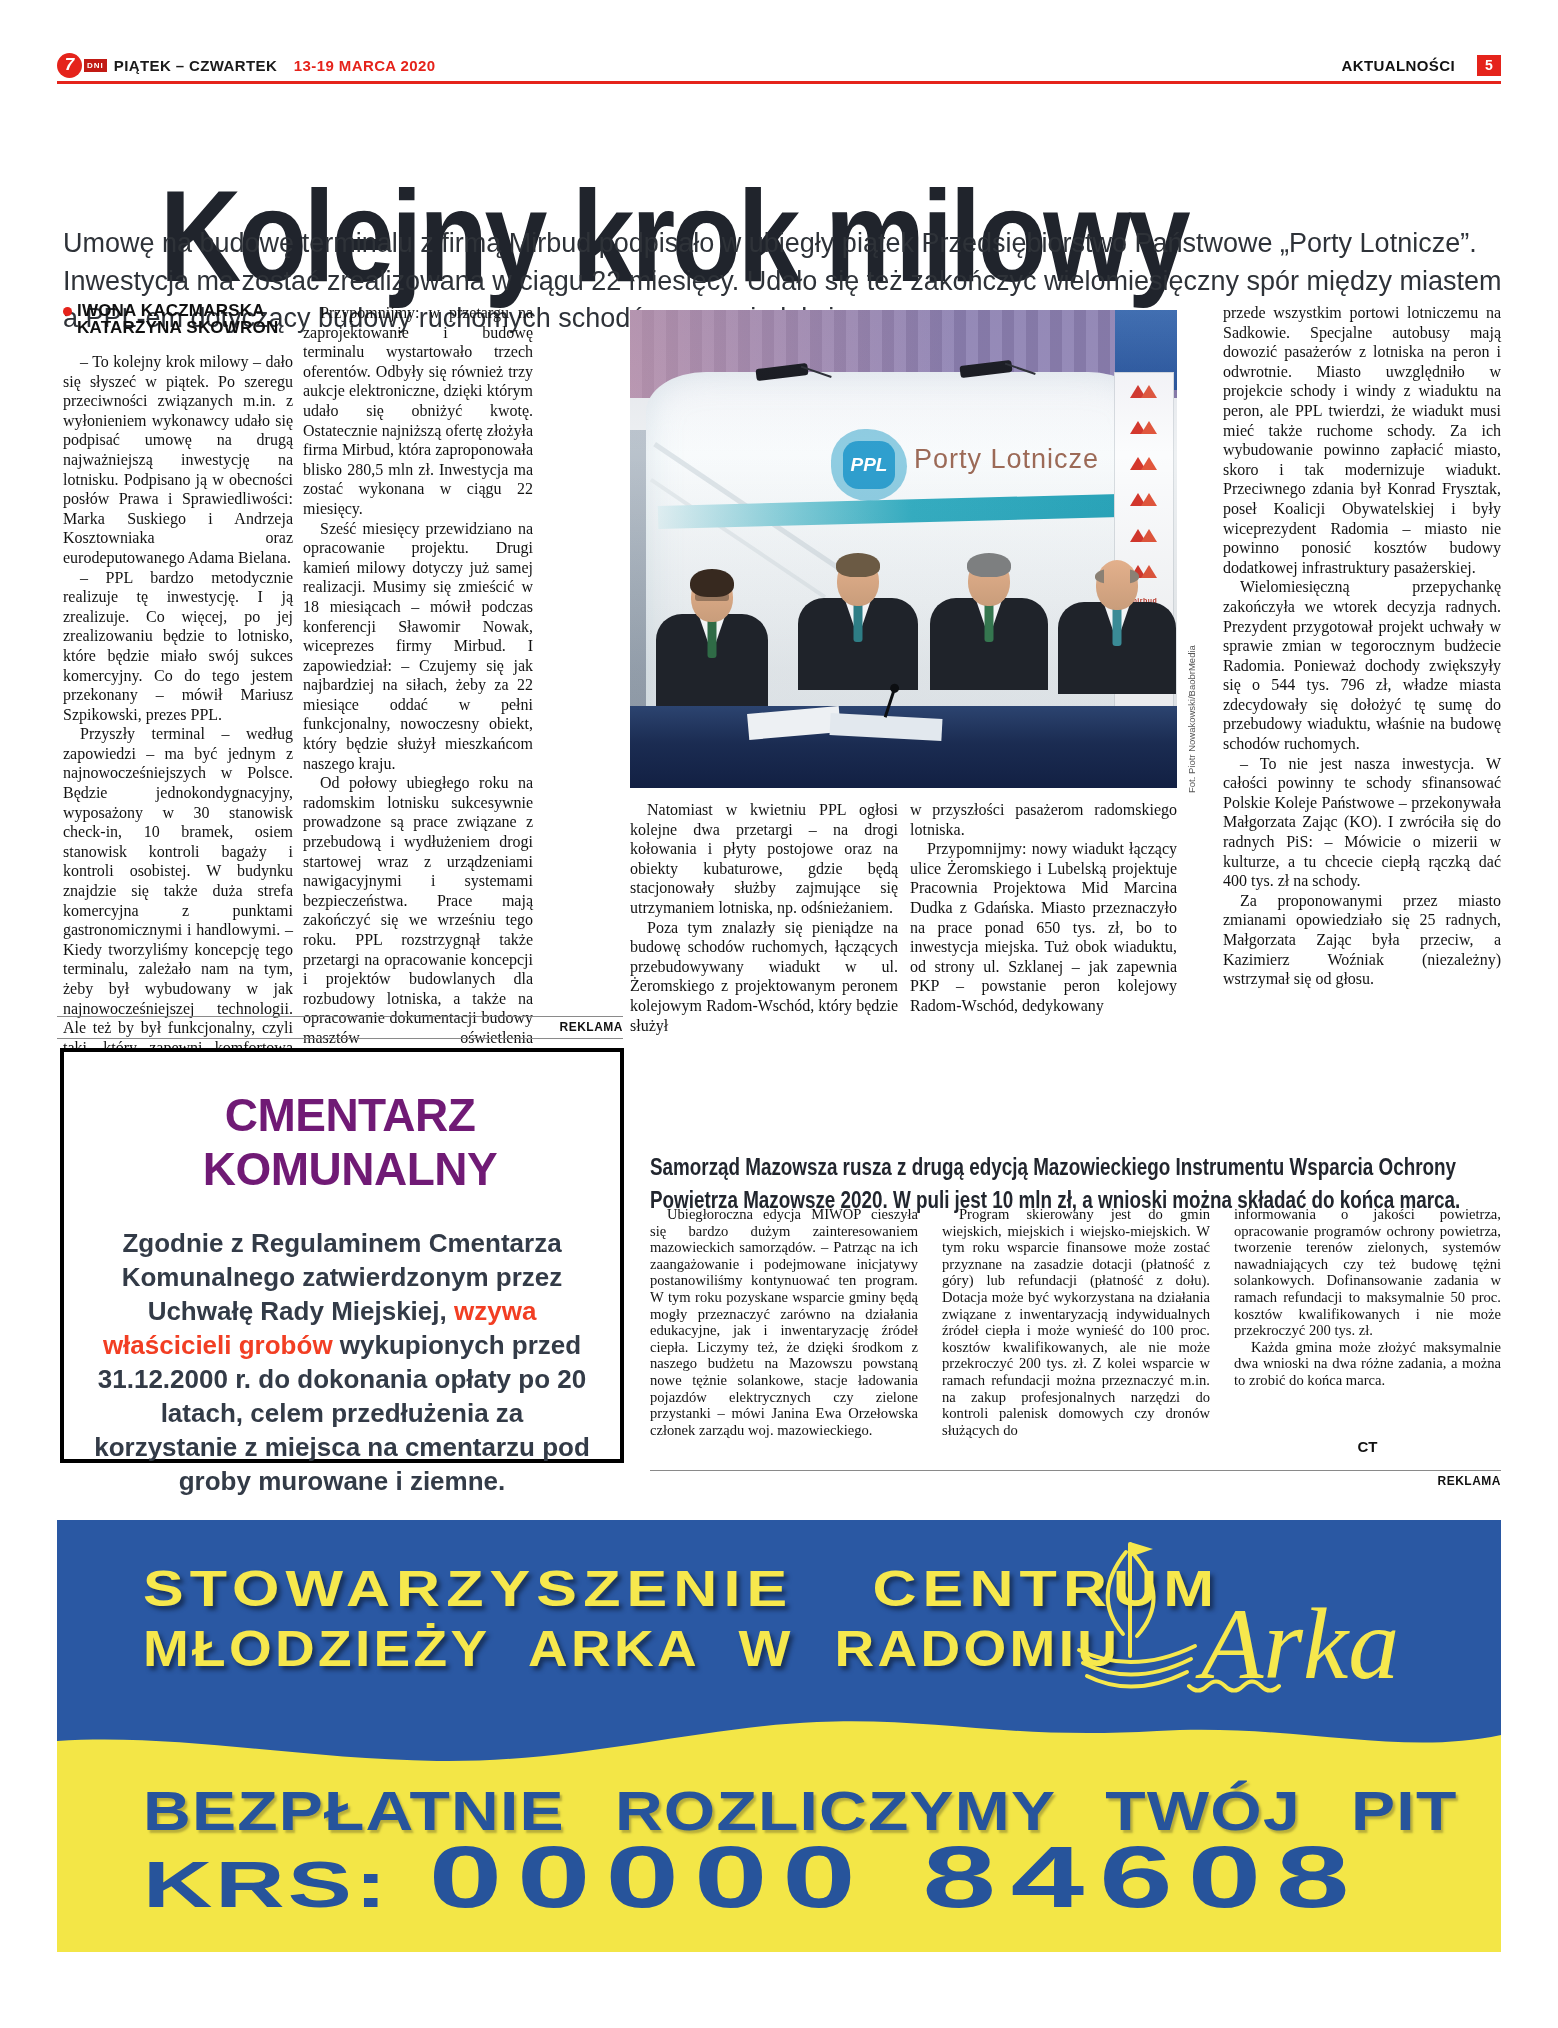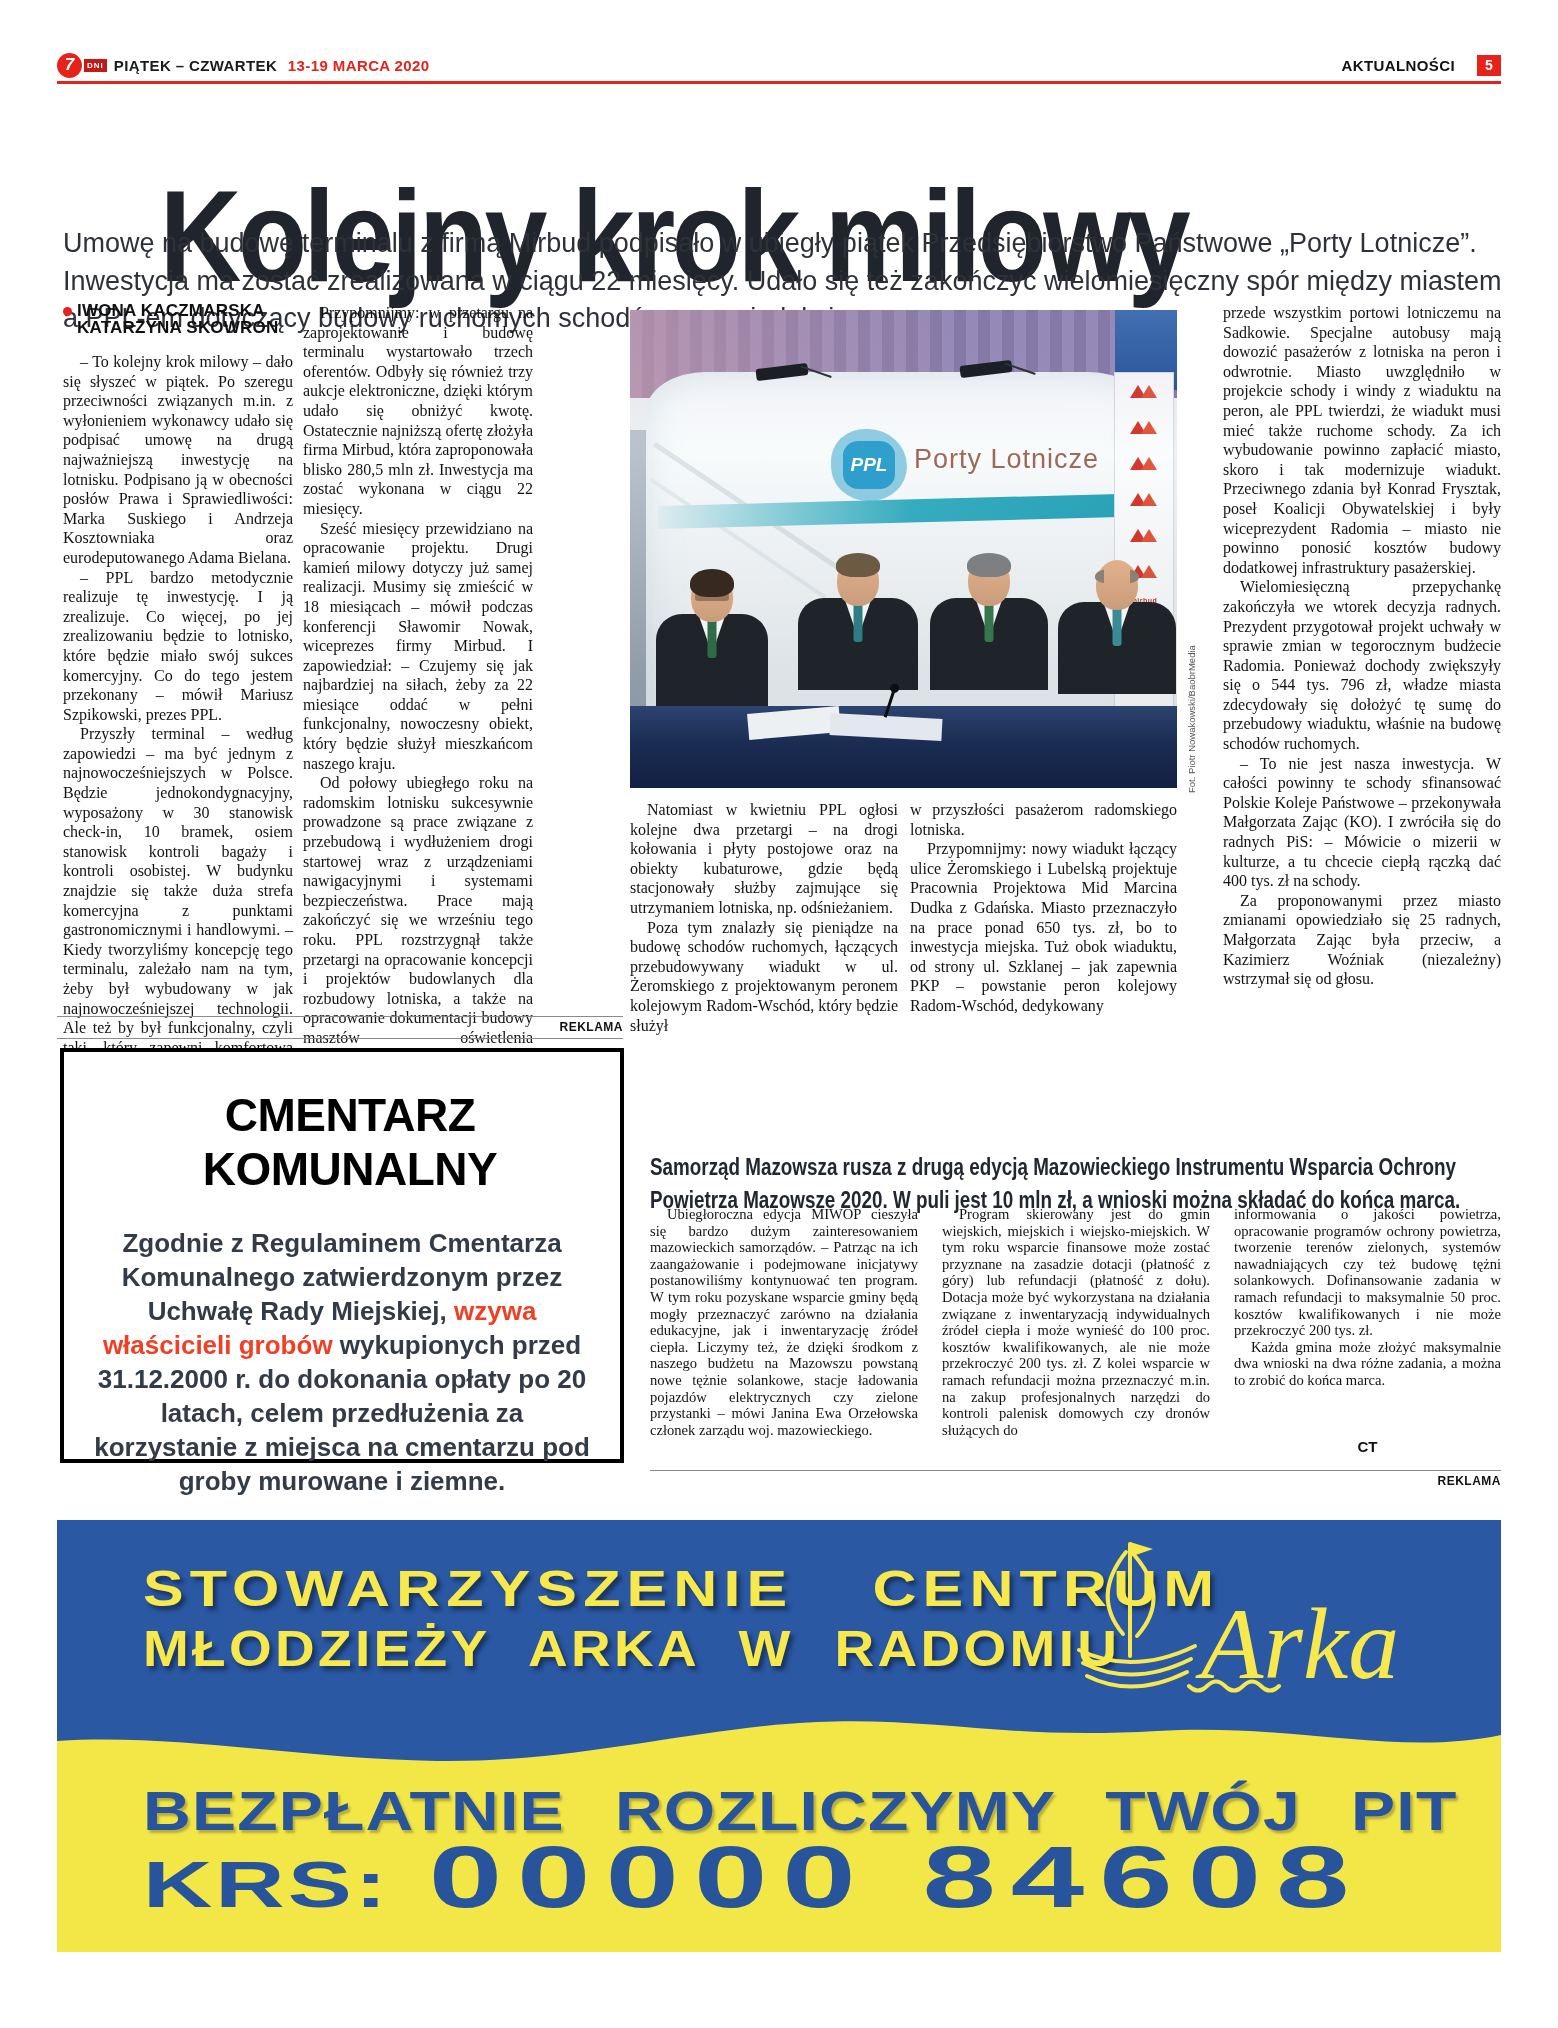--- a/index.html
+++ b/index.html
@@ -8,21 +8,21 @@
 
   
   .masthead { position:absolute; left:57px; right:57px; top:52px; height:26px;
               display:flex; justify-content:space-between; align-items:center;
               font-family:"Liberation Sans", sans-serif; font-weight:bold; font-size:15px; }
   .mast-left { display:flex; align-items:center; gap:7px; }
   .logo-circle { width:25px; height:25px; background:#e5231b; color:#fff; border-radius:50%;
                  display:flex; align-items:center; justify-content:center; font-size:17px; font-style:italic; }
   .logo-tag { background:#c21a14; color:#fff; font-size:8px; padding:2px 3px; letter-spacing:1px; margin-left:-5px; }
   .mast-date { color:#1a1a1a; letter-spacing:.4px; }
-  .mast-date-red { color:#e5231b; margin-left:6px; }
+  .mast-date-red { color:#e5231b; margin-left:12px; }
   .mast-right { display:flex; align-items:center; gap:22px; letter-spacing:.4px; }
   .pagenum { width:24px; height:21px; background:#e5231b; color:#fff; display:flex;
              align-items:center; justify-content:center; font-size:14px; }
   .redline { position:absolute; left:57px; right:57px; top:81px; height:3px; background:#e5231b; }
 
   
   .headline1 { position:absolute; top:84px; left:12px; width:1324px; text-align:center;
                font-family:"Liberation Sans", sans-serif; font-weight:bold; color:#20242c;
                font-size:130px; line-height:1; letter-spacing:-4px; }
   .squeeze { display:inline-block; transform:scaleX(.87); transform-origin:center; white-space:nowrap; }
@@ -133,21 +133,21 @@
               letter-spacing:.5px; color:#111; }
   .rule-r1 { left:650px; width:851px; top:1470px; }
   .reklama2 { position:absolute; left:650px; width:851px; top:1474px; text-align:right;
               font-family:"Liberation Sans", sans-serif; font-weight:bold; font-size:12px;
               letter-spacing:.5px; color:#111; }
 
   
   .ad-cmentarz { position:absolute; left:60px; top:1048px; width:556px; height:407px;
                  border:4px solid #000; background:#fff; text-align:center;
                  font-family:"Liberation Sans", sans-serif; }
-  .cm-title { margin-top:36px; font-size:46px; font-weight:bold; color:#000000; letter-spacing:-.5px;padding-left:16px; }
+  .cm-title { margin-top:36px; font-size:46px; font-weight:bold; color:#701a75; letter-spacing:-.5px;padding-left:16px; }
   .cm-sub   { font-size:28px; font-weight:bold; color:#f23e23; margin-top:6px; }
   .cm-body  { margin:30px 24px 0; font-size:26px; line-height:34px; font-weight:bold; color:#333b47; }
   .cm-red   { color:#f23e23; }
 
   
   .headline2 { position:absolute; left:640px; top:1034px; width:862px; text-align:center;
                font-family:"Liberation Sans", sans-serif; font-weight:bold; font-size:86px;
                line-height:1; color:#20242c; letter-spacing:-2px; }
   .lead2 { position:absolute; left:650px; top:1128px; width:1040px; transform:scaleX(.819);
            transform-origin:left top; font-family:"Liberation Sans", sans-serif; font-weight:bold;

